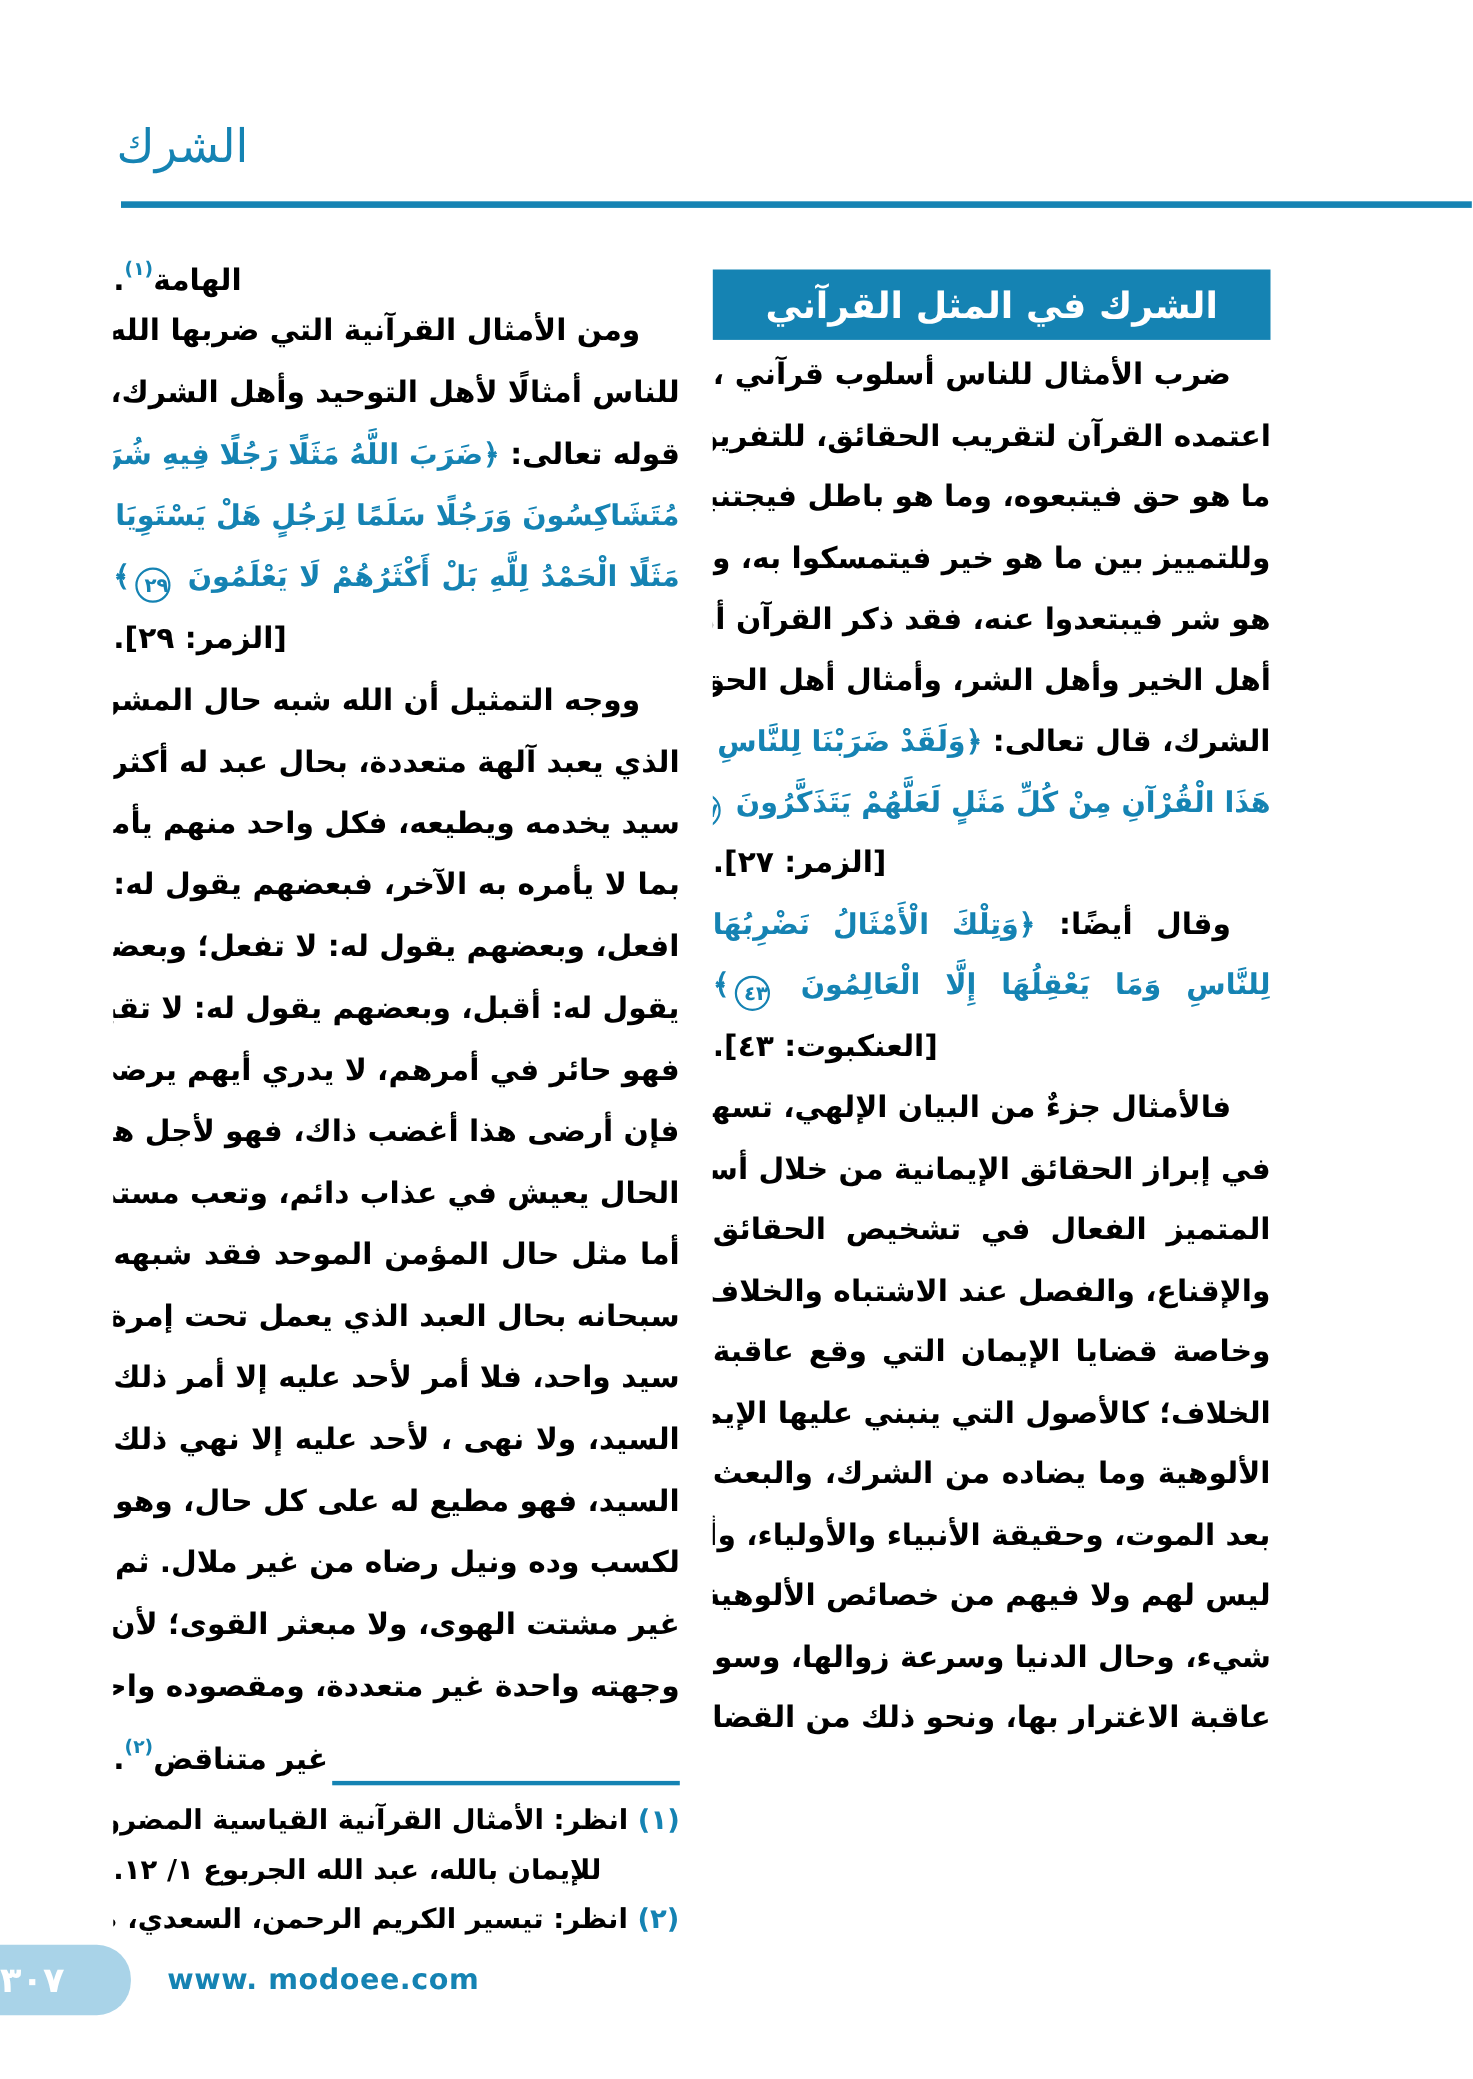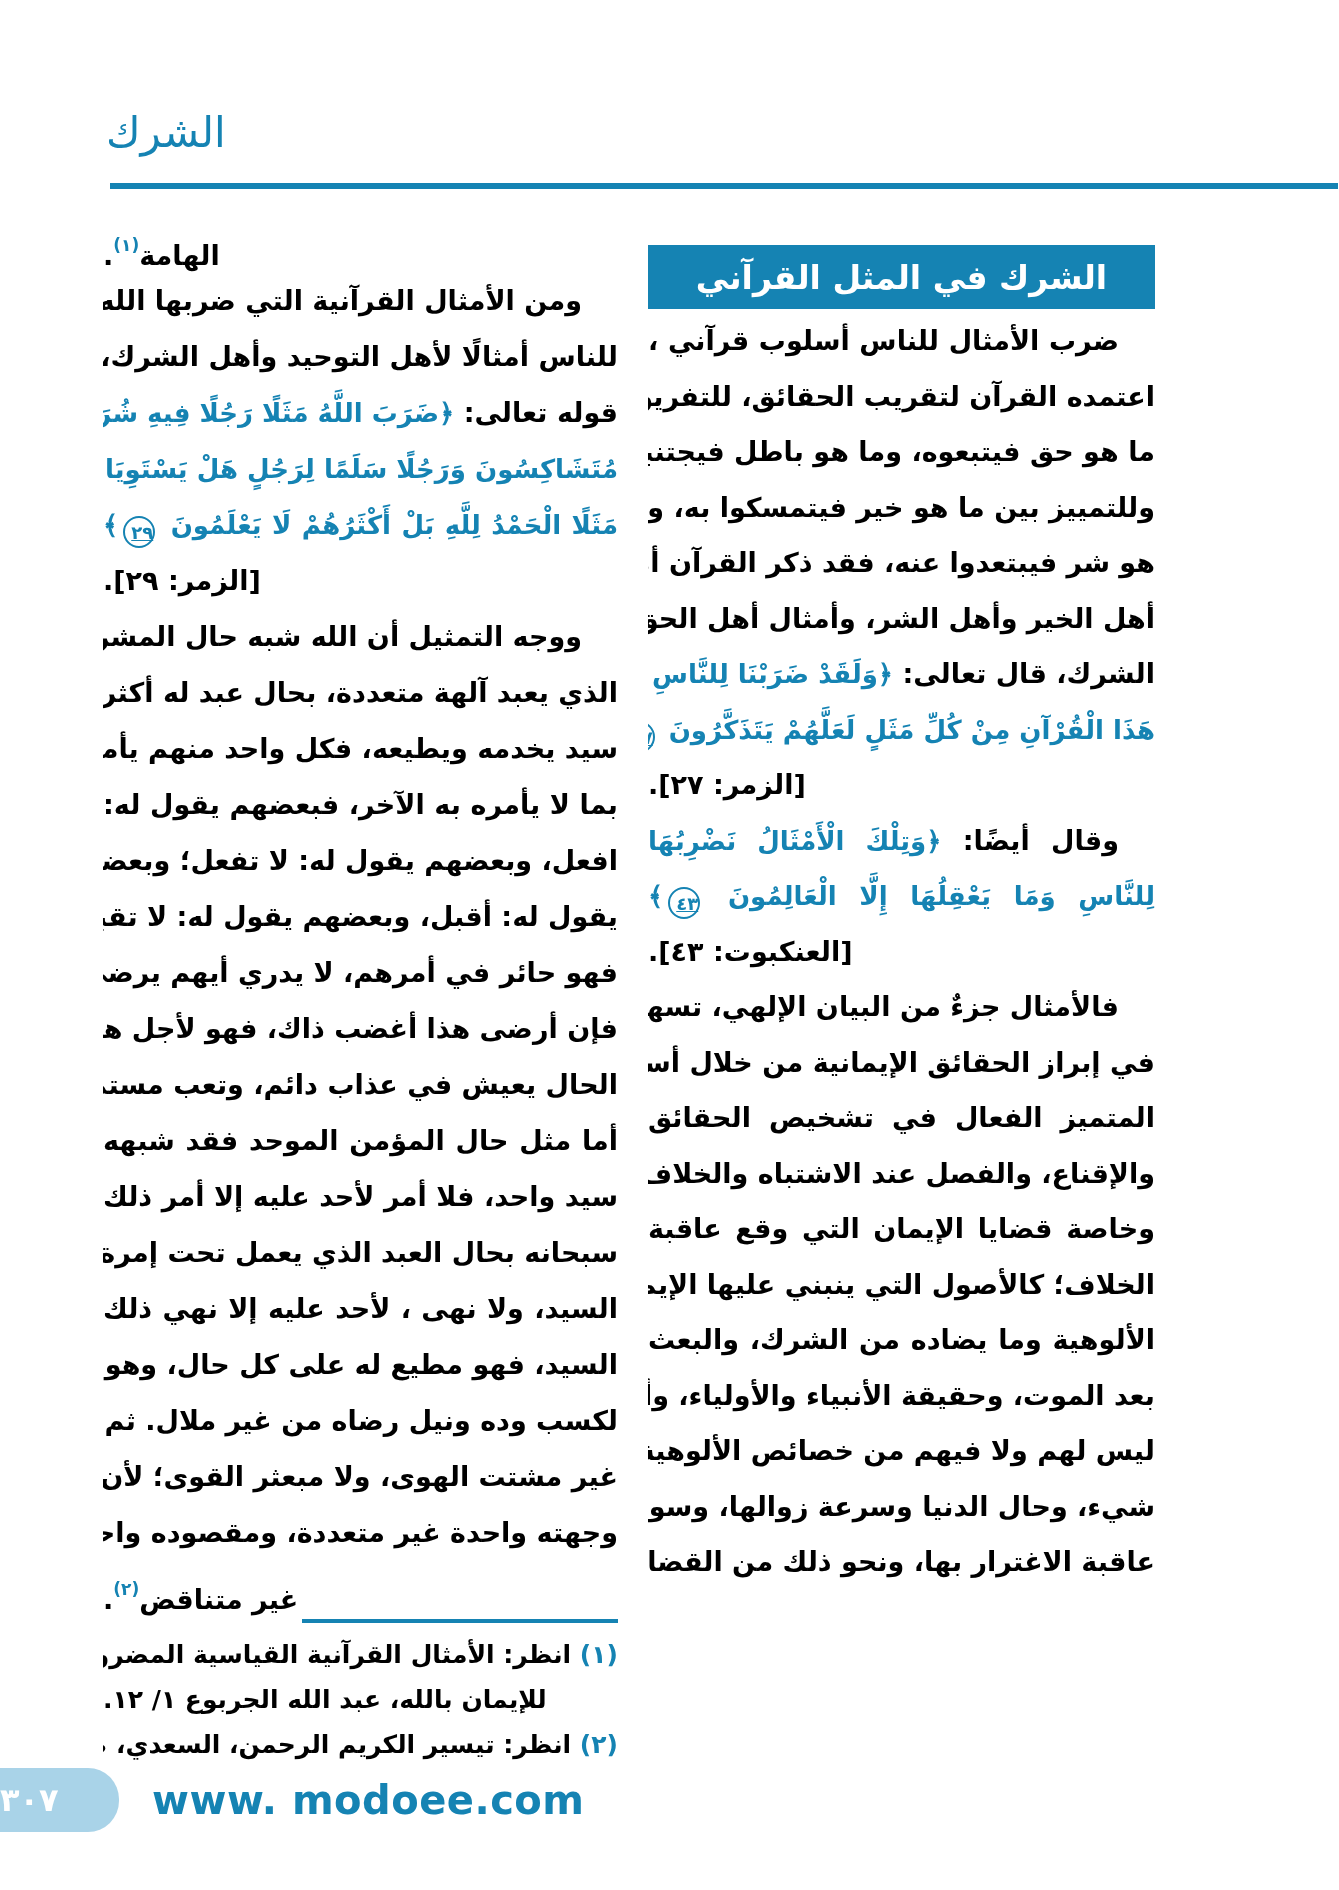--- a/index.html
+++ b/index.html
@@ -72,21 +72,20 @@
     border: 2px solid var(--accent, #1583b3);
     border-radius: 50%;
     width: 32px;
     height: 32px;
     line-height: 29px;
     text-align: right;
     font-size: 18px;
     margin: 0 5px;
     vertical-align: -5px;
     box-sizing: border-box;
-    text-decoration: underline;
   }
   
   .footnote-rule {
     width: 316px;
     height: 4px;
     background: var(--accent, #1583b3);
     margin-top: 2px;
   }
   .footnotes { margin-top: 9px; }
   .footnotes .line { height: 45px; line-height: 45px; font-size: 25px; }
@@ -104,21 +103,21 @@
     justify-content: flex-end;
     color: #ffffff;
     font-size: 32px;
     font-weight: bold;
   }
   .website {
     position: absolute;
     left: 152px;
     top: 1779px;
     direction: ltr;
-    font-size: 40px;
+    font-size: 26px;
     font-weight: bold;
     letter-spacing: 0.5px;
     color: var(--accent, #1583b3);
     line-height: 42px;
   }
 </style>
 </head>
 <body>
 
 <div class="page">
@@ -170,22 +169,22 @@
         <div class="line just ind"><span class="seg-k">ووجه التمثيل أن الله شبه حال المشرك</span></div>
         <div class="line just"><span class="seg-k">الذي يعبد آلهة متعددة، بحال عبد له أكثر من</span></div>
         <div class="line just"><span class="seg-k">سيد يخدمه ويطيعه، فكل واحد منهم يأمره</span></div>
         <div class="line just"><span class="seg-k">بما لا يأمره به الآخر، فبعضهم يقول له:</span></div>
         <div class="line just"><span class="seg-k">افعل، وبعضهم يقول له: لا تفعل؛ وبعضهم</span></div>
         <div class="line just"><span class="seg-k">يقول له: أقبل، وبعضهم يقول له: لا تقبل؛</span></div>
         <div class="line just"><span class="seg-k">فهو حائر في أمرهم، لا يدري أيهم يرضي،</span></div>
         <div class="line just"><span class="seg-k">فإن أرضى هذا أغضب ذاك، فهو لأجل هذه</span></div>
         <div class="line just"><span class="seg-k">الحال يعيش في عذاب دائم، وتعب مستمر،</span></div>
         <div class="line just"><span class="seg-k">أما مثل حال المؤمن الموحد فقد شبهه</span></div>
+        <div class="line just"><span class="seg-k">سبحانه بحال العبد الذي يعمل تحت إمرة</span></div>
         <div class="line just"><span class="seg-k">سيد واحد، فلا أمر لأحد عليه إلا أمر ذلك</span></div>
-        <div class="line just"><span class="seg-k">سبحانه بحال العبد الذي يعمل تحت إمرة</span></div>
         <div class="line just"><span class="seg-k">السيد، ولا نهى ، لأحد عليه إلا نهي ذلك</span></div>
         <div class="line just"><span class="seg-k">السيد، فهو مطيع له على كل حال، وهو ساع</span></div>
         <div class="line just"><span class="seg-k">لكسب وده ونيل رضاه من غير ملال. ثم هو</span></div>
         <div class="line just"><span class="seg-k">غير مشتت الهوى، ولا مبعثر القوى؛ لأن</span></div>
         <div class="line just"><span class="seg-k">وجهته واحدة غير متعددة، ومقصوده واحد</span></div>
         <div class="line"><span class="seg-k">غير متناقض</span><span class="seg-s">(٢)</span><span class="seg-k">.</span></div>
       </div>
     <div class="footnote-rule"></div>
     <div class="footnotes lines">
         <div class="line just"><span class="seg-m">(١) </span><span class="seg-k">انظر: الأمثال القرآنية القياسية المضروبة</span></div>

